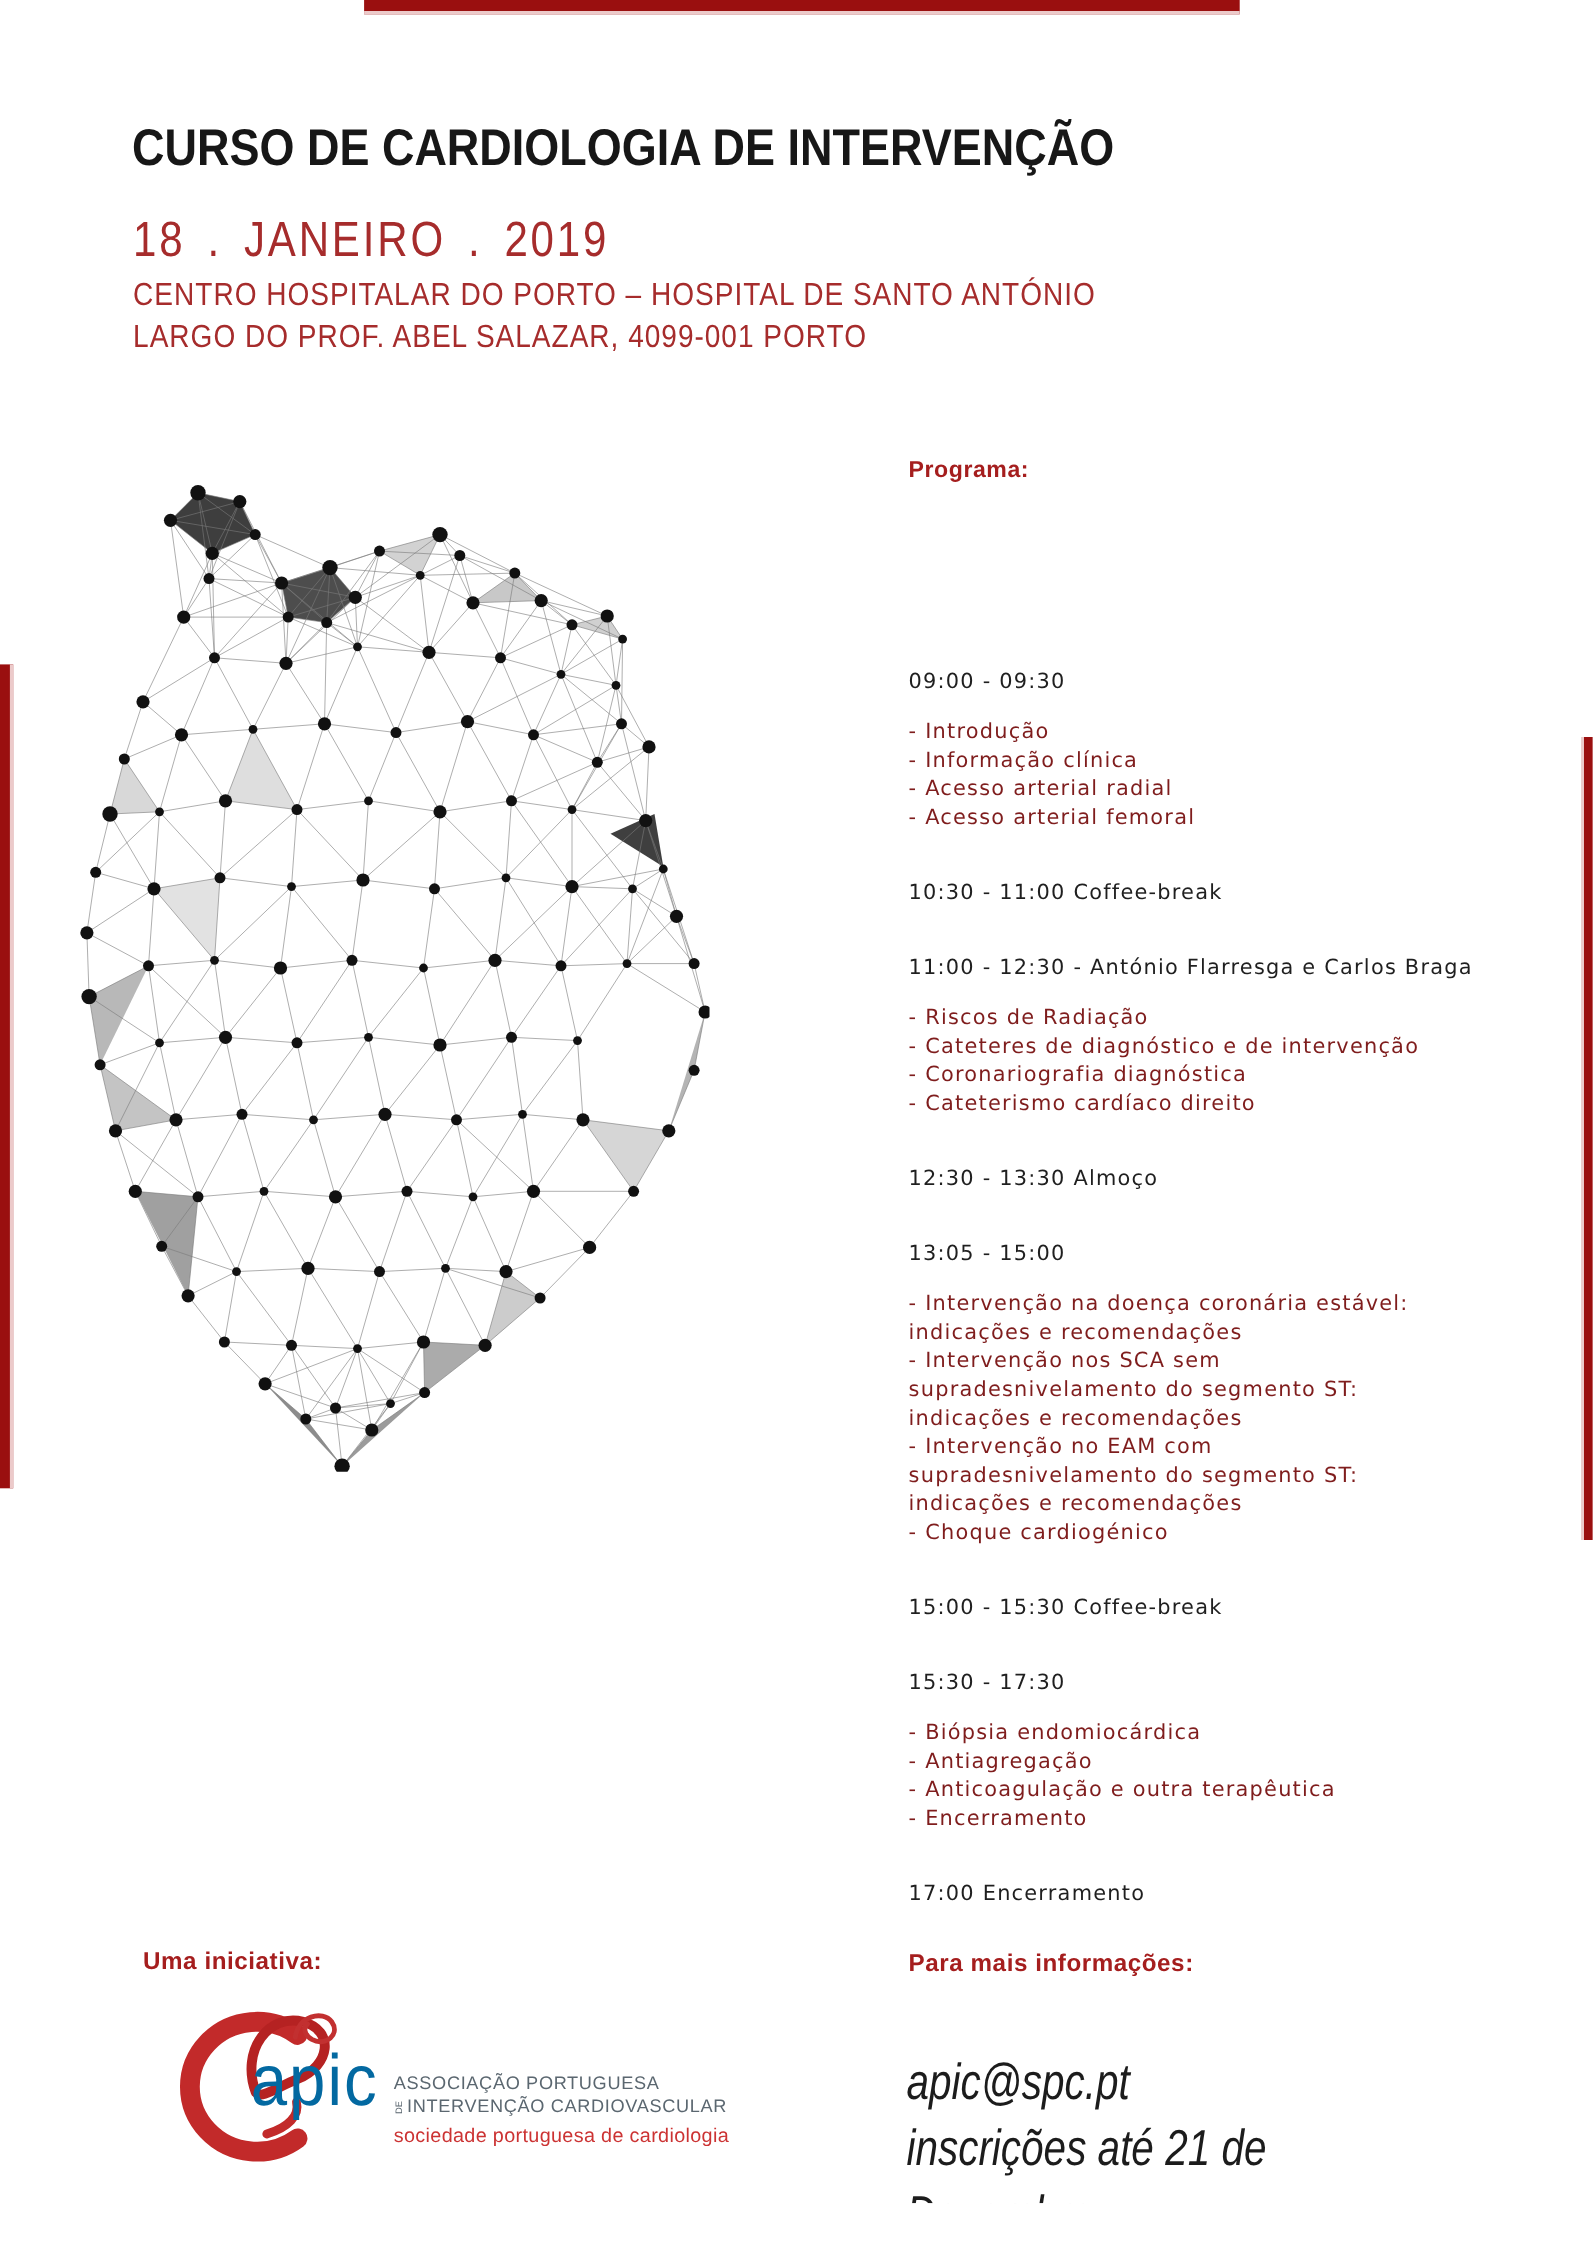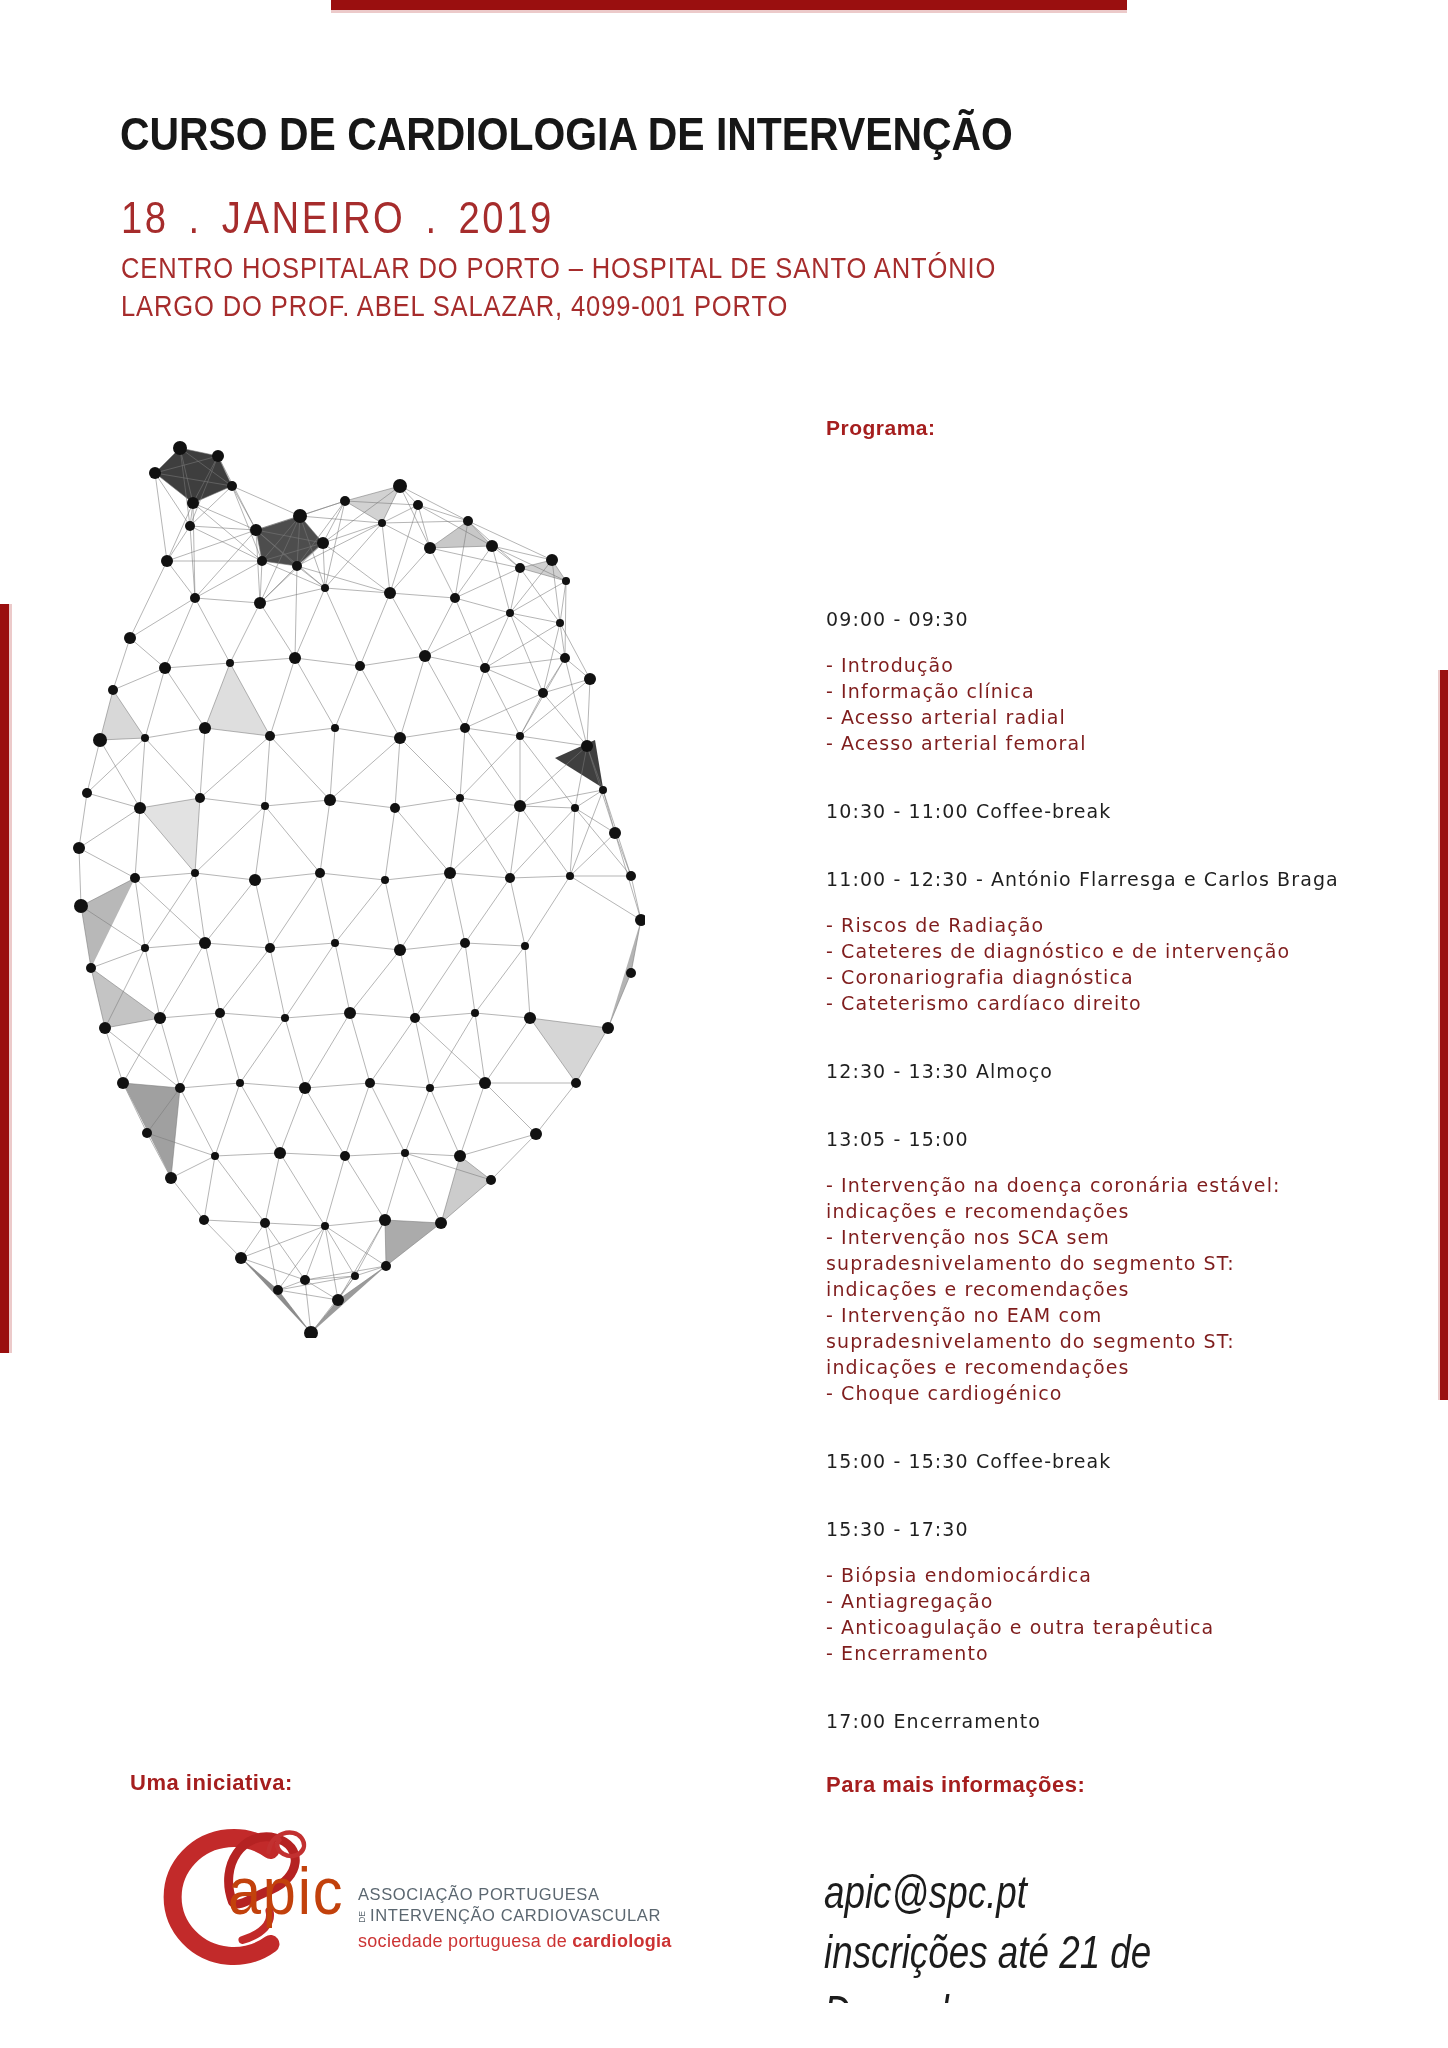--- a/index.html
+++ b/index.html
@@ -38,28 +38,28 @@
   .program{position:absolute;left:826px;top:606px;width:575px;}
   .p-section{margin-bottom:42px;}
   .p-time{font-size:19px;line-height:26px;letter-spacing:1.1px;color:#1f1f1f;margin-bottom:20px;white-space:nowrap;}
   .p-line{font-size:19px;line-height:26px;letter-spacing:1.1px;color:#7f1d1d;white-space:nowrap;}
 
   .heart-illustration{position:absolute;left:55px;top:428px;width:590px;height:910px;}
 
   
   .logo-mark{position:absolute;left:118px;top:1816px;width:205px;height:160px;}
   .logo-apic{position:absolute;left:228px;top:1858px;font-family:"Liberation Sans",sans-serif;
-        font-size:66px;line-height:66px;font-weight:400;color:#c2410c;letter-spacing:2px;}
+        font-size:66px;line-height:66px;font-weight:400;color:#0369a1;letter-spacing:2px;}
   .logo-apic .condensed{transform:scaleX(.9);}
   .logo-text{position:absolute;left:358px;top:1884px;font-family:"Liberation Sans",sans-serif;color:#5b6770;}
   .logo-caps{font-size:16.5px;line-height:21px;letter-spacing:.6px;white-space:nowrap;}
   .de-vert{display:inline-block;writing-mode:vertical-rl;transform:rotate(180deg);font-size:8.5px;
         letter-spacing:0;line-height:9px;vertical-align:-2px;margin-right:3px;color:#5b6770;}
   .logo-soc{font-size:18px;line-height:22px;margin-top:4px;color:#cc3333;letter-spacing:.3px;white-space:nowrap;}
-  .logo-soc b{font-weight:700;margin-top:23px;}
+  .logo-soc b{font-weight:400;margin-top:23px;}
 
   .contact{position:absolute;left:824px;top:1862px;font-family:"Liberation Sans",sans-serif;
         font-size:46px;line-height:60px;color:#1c1c1c;font-style:italic;}
   .contact .condensed{transform:scaleX(.8);}
 </style>
 </head>
 <body>
 
 <div class="page">
 

